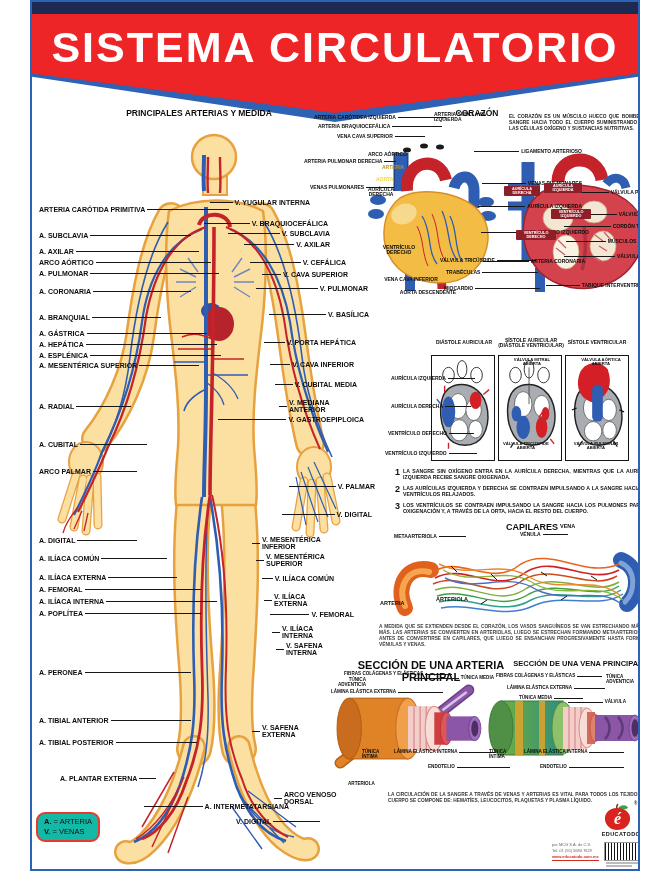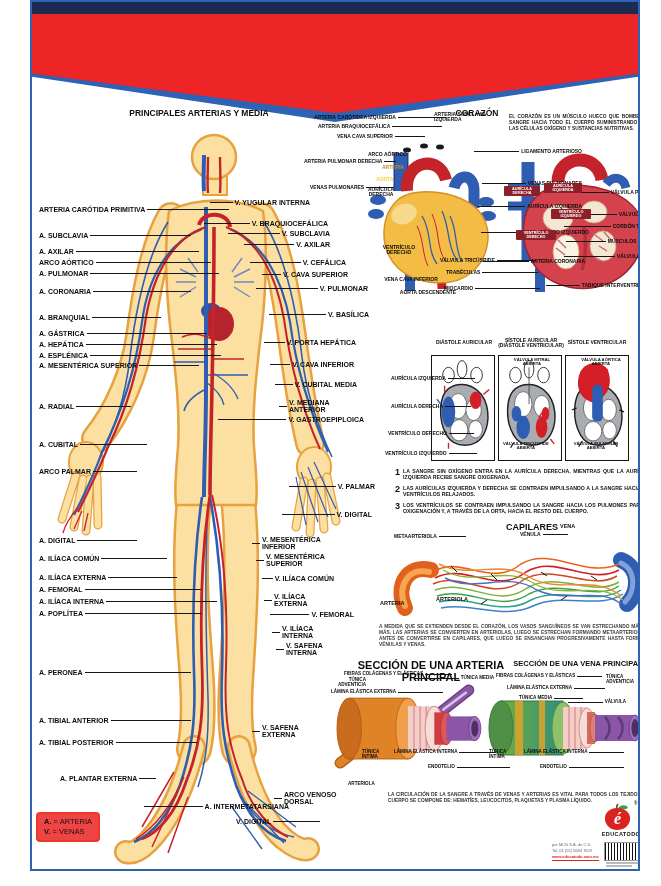--- a/index.html
+++ b/index.html
@@ -17,39 +17,40 @@
   .lbl.rev::before{content:"";flex:1 0 8px;height:1.4px;background:#161616;margin-right:2px;}
   .lbl.s5{font-size:5px;}
   .lbl.s45{font-size:4.6px;}
   .txt{position:absolute;font-weight:bold;color:#0d0d0d;line-height:1.05;}
   .chip{position:absolute;font-weight:bold;color:#fff;background:#8d1f28;font-size:3.8px;line-height:1.1;padding:1px 1px;text-align:center;border-radius:1px;}
   .panel{position:absolute;border:1.6px solid #141414;box-sizing:border-box;background:#fff;}
   .step{position:absolute;display:flex;gap:3px;font-weight:bold;}
   .step .n{font-size:9px;line-height:1;}
   .step .s{font-size:5.2px;line-height:1.2;text-align:justify;}
   .desc{position:absolute;font-weight:bold;font-size:4.8px;line-height:1.25;color:#3d3d3d;text-align:justify;}
-  .legend{position:absolute;left:4px;top:810px;border:2px solid #e8392b;border-radius:4px;padding:3px 6px;font-size:7.5px;line-height:1.35;background:#ef4444;}
+  .legend{position:absolute;left:4px;top:810px;border:2px solid #e8392b;border-radius:9px;padding:3px 6px;font-size:7.5px;line-height:1.35;background:#14b8a6;}
   .brandname{position:absolute;font-weight:bold;font-size:5.5px;letter-spacing:.4px;color:#111;}
   .coline{font-size:4px;color:#666;line-height:1.5;white-space:nowrap;}
   .coline.web{color:#d22a1e;font-weight:bold;border-bottom:.5px solid #d22a1e;}
   .barcode{position:absolute;width:38px;height:17px;border:1px solid #999;background:repeating-linear-gradient(90deg,#111 0 1px,#fff 1px 3px);}
   .bcl{position:absolute;width:34px;height:2px;background:#bbb;}
   svg{position:absolute;overflow:visible;}
 </style>
 </head>
 <body>
 
 <div class="poster">
   <div class="topstrip"></div>
   <div class="banner">
     <div class="blue"></div>
     <div class="red"></div>
-  </div>
-
-  <div class="h" style="left:79px;top:106px;width:176px;font-size:8.5px;">PRINCIPALES ARTERIAS Y MEDIA</div>
+    <div class="maintitle">SISTEMA CIRCULATORIO</div>
+  </div>
+
+  <div class="h" style="left:79px;top:106px;width:176px;font-size:8.5px;">PRINCIPALES ARTERIAS Y MEDIDA</div>
   <div class="h" style="left:410px;top:106px;width:70px;font-size:8.5px;">CORAZÓN</div>
   <div class="h" style="left:420px;top:520px;width:160px;font-size:9px;">CAPILARES</div>
   <div class="h" style="left:315px;top:657px;width:168px;font-size:11px;">SECCIÓN DE UNA ARTERIA PRINCIPAL</div>
   <div class="h" style="left:460px;top:657px;width:172px;font-size:7.5px;">SECCIÓN DE UNA VENA PRINCIPAL</div>
 
   <svg style="left:24px;top:125px;" width="300" height="735" viewBox="0 0 300 735">
 
     <path d="M115,90 C98,120 90,165 84,210 C79,245 62,285 40,312" stroke="#e7a13f" stroke-width="30" fill="none" stroke-linecap="round"></path>
     <path d="M115,90 C98,120 90,165 84,210 C79,245 62,285 40,312" stroke="#fce0a2" stroke-width="25" fill="none" stroke-linecap="round"></path>
     <path d="M205,90 C222,120 230,165 236,210 C241,248 248,290 254,316" stroke="#e7a13f" stroke-width="30" fill="none" stroke-linecap="round"></path>

